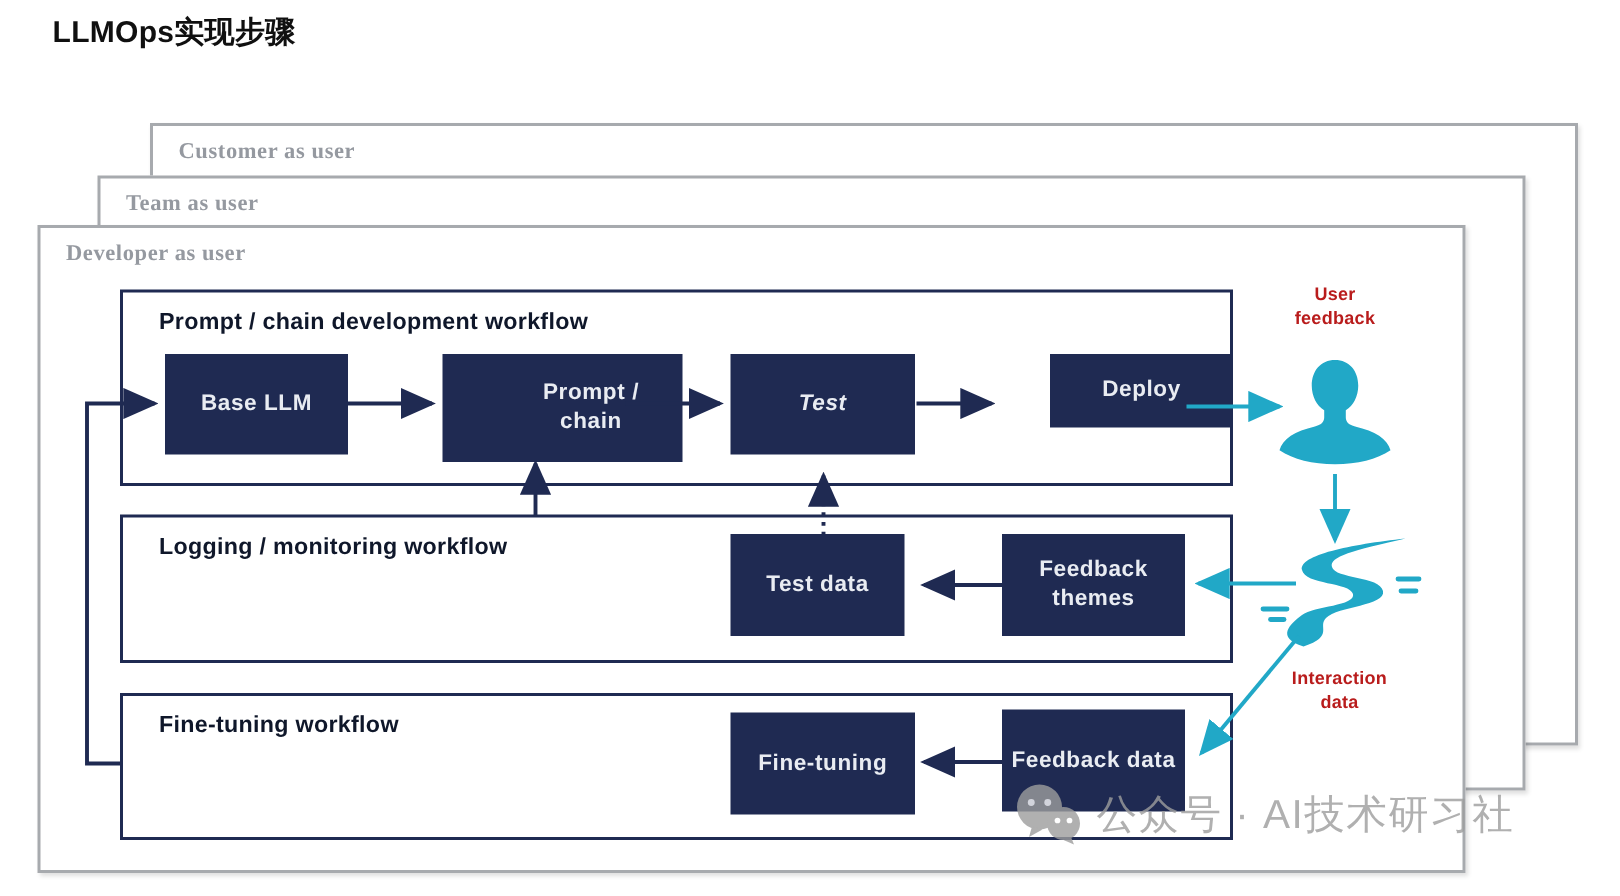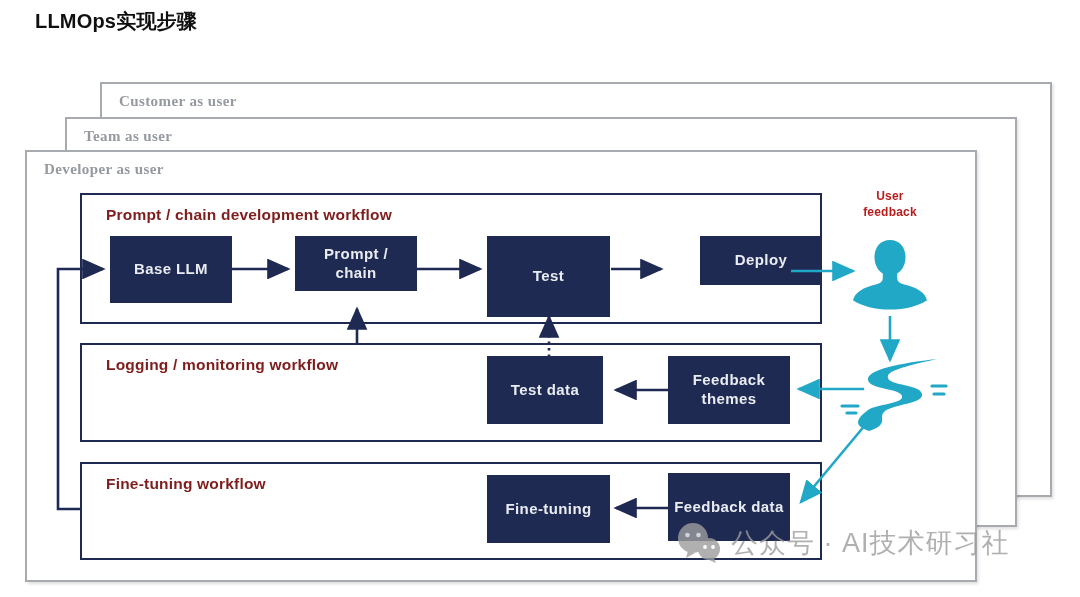--- a/index.html
+++ b/index.html
@@ -18,28 +18,28 @@
   .panel-team{left:65px;top:117px;width:948px;height:406px;}
   .panel-developer{left:25px;top:150px;width:948px;height:428px;}
   .panel-label{position:absolute;left:17px;top:9px;font-size:15px;font-weight:600;
     color:#9599a0;letter-spacing:.4px;font-family:Liberation Serif, serif;}
   
   .wf{position:absolute;border:2.5px solid #1f2a52;background:#ffffff;}
   .wf1{left:80px;top:193px;width:738px;height:127px;}
   .wf2{left:80px;top:343px;width:738px;height:95px;}
   .wf3{left:80px;top:462px;width:738px;height:94px;}
   .wf-title{position:absolute;left:24px;top:11px;font-size:15.5px;font-weight:600;
-    color:#7f1d1d;letter-spacing:.2px;white-space:nowrap;}
+    color:#0f172a;letter-spacing:.2px;white-space:nowrap;}
   
   .node{position:absolute;background:#1f2a52;color:#e9ecf2;display:flex;align-items:center;
     justify-content:center;text-align:center;font-size:15px;font-weight:600;
     letter-spacing:.4px;white-space:pre-line;line-height:1.25;}
   .node-base{left:110px;top:236px;width:122px;height:67px;}
-  .node-prompt{left:295px;top:236px;width:122px;height:55px;}
-  .node-test{left:487px;top:236px;width:123px;height:81px;}
+  .node-prompt{left:295px;top:236px;width:122px;height:72px;padding-left:38px;}
+  .node-test{left:487px;top:236px;width:123px;height:67px;font-style:italic;}
   .node-deploy{left:700px;top:236px;width:122px;height:49px;}
   .node-testdata{left:487px;top:356px;width:116px;height:68px;}
   .node-feedback{left:668px;top:356px;width:122px;height:68px;}
   .node-finetune{left:487px;top:475px;width:123px;height:68px;}
   .node-training{left:668px;top:473px;width:122px;height:68px;}
   
   .ann{position:absolute;font-size:12px;font-weight:700;color:#b91c1c;text-align:center;
     white-space:pre-line;line-height:1.35;letter-spacing:.2px;}
   .ann-user{left:838px;top:188px;width:104px;}
   .ann-interaction{left:836px;top:444px;width:114px;}
@@ -86,20 +86,22 @@
   <div class="node node-test">Test</div>
   <div class="node node-deploy">Deploy</div>
   <div class="node node-testdata">Test data</div>
   <div class="node node-feedback">Feedback
 themes</div>
   <div class="node node-finetune">Fine-tuning</div>
   <div class="node node-training">Feedback data</div>
 
   <div class="ann ann-user">User
 feedback</div>
+  <div class="ann ann-interaction">Interaction
+data</div>
 
   <svg class="icon-person" viewBox="0 0 78 76">
     <path fill="#21a8c7" d="M39 2c9.5 0 15.5 7.2 15.5 17.2 0 7-3.2 13.2-8.3 16.3v4.8c0 3 2.2 5 6.2 6 13.3 3.1 21.6 8.2 23.6 15.9-9.2 6.1-22 9.3-37 9.3s-27.8-3.2-37-9.3c2-7.7 10.3-12.8 23.6-15.9 4-1 6.2-3 6.2-6v-4.8c-5.1-3.1-8.3-9.3-8.3-16.3C23.5 9.2 29.5 2 39 2z"></path>
   </svg>
 
   <svg class="icon-river" viewBox="0 0 108 74">
     <path fill="#21a8c7" d="M97 1 C62 9 46 13 48 20 C50 28 80 26 82 36 C84 46 52 46 44 54 C38 60 50 66 29 73 C10 67 20 58 28 52 C36 46 64 46 62 38 C60 30 30 32 28 22 C26 12 60 5 97 1 Z"></path>
     <g stroke="#21a8c7" stroke-width="3.2" stroke-linecap="round">
       <line x1="92" y1="28" x2="106" y2="28"></line>
       <line x1="94" y1="36" x2="104" y2="36"></line>

